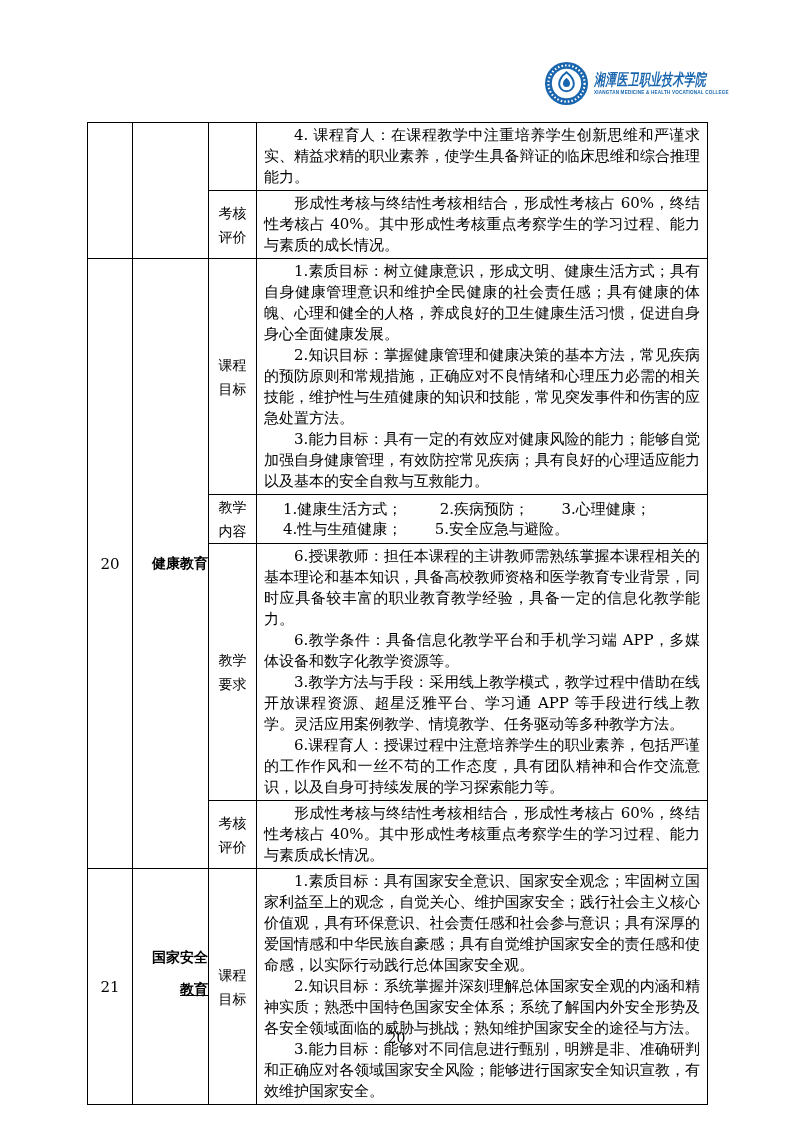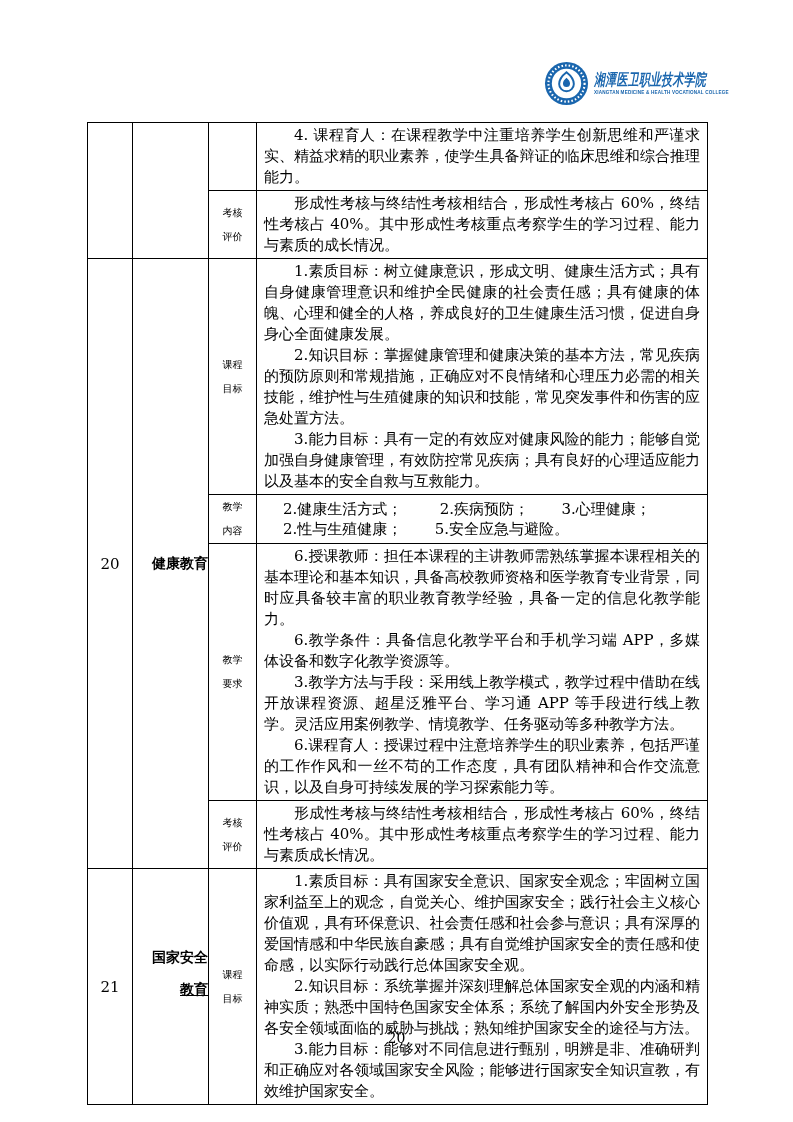--- a/index.html
+++ b/index.html
@@ -23,21 +23,21 @@
     font-family:"Liberation Sans",sans-serif;font-weight:bold;
   }
   
   .table-wrap{position:absolute;left:87px;top:122px;}
   table{border-collapse:collapse;table-layout:fixed;width:620px;border:1.5px solid #000;}
   td{border:1px solid #000;padding:0;vertical-align:middle;overflow:hidden;}
   .num{ text-align:center;font-size:15px;}
   .cname{text-align:right;font-weight:bold;font-size:14px;line-height:19px;}
   .cname .gap{margin-top:13px;text-decoration:underline;}
   .cname-block{margin-bottom:26px;}
-  .vhead{text-align:center;font-size:10px;line-height:24px;}
+  .vhead{text-align:center;font-size:14px;line-height:24px;}
   .vhead span{display:inline-block;width:2em;text-align:center;}
   .content{
     padding:2px 7px 2px 7px;font-size:15px;line-height:21px;
     text-align:justify;vertical-align:middle;
   }
   .content p{margin:0;text-indent:2em;}
   .tc-line{padding-left:19px;line-height:20px;white-space:nowrap;}
   .tc-a{display:inline-block;width:152px;}
   .tc-b{display:inline-block;width:117px;}
   .tc-d{display:inline-block;width:147px;}
@@ -101,26 +101,26 @@
         <p>2.知识目标：掌握健康管理和健康决策的基本方法，常见疾病的预防原则和常规措施，正确应对不良情绪和心理压力必需的相关技能，维护性与生殖健康的知识和技能，常见突发事件和伤害的应急处置方法。</p>
         <p>3.能力目标：具有一定的有效应对健康风险的能力；能够自觉加强自身健康管理，有效防控常见疾病；具有良好的心理适应能力以及基本的安全自救与互救能力。</p>
       </td>
     </tr>
     <tr style="height:41px">
       <td class="vhead">
         <span>教学内容</span>
       </td>
       <td class="content">
         <div class="tc-line">
-          <span class="tc-a">2.健康生活方式；</span>
+          <span class="tc-a">1.健康生活方式；</span>
           <span class="tc-b">2.疾病预防；</span>
           <span class="tc-i">3.心理健康；</span>
         </div>
         <div class="tc-line">
-          <span class="tc-d">2.性与生殖健康；</span>
+          <span class="tc-d">4.性与生殖健康；</span>
           <span class="tc-i">5.安全应急与避险。</span>
         </div>
       </td>
     </tr>
     <tr style="height:230px">
       <td class="vhead">
         <span>教学要求</span>
       </td>
       <td class="content">
         <p>6.授课教师：担任本课程的主讲教师需熟练掌握本课程相关的基本理论和基本知识，具备高校教师资格和医学教育专业背景，同时应具备较丰富的职业教育教学经验，具备一定的信息化教学能力。</p>

